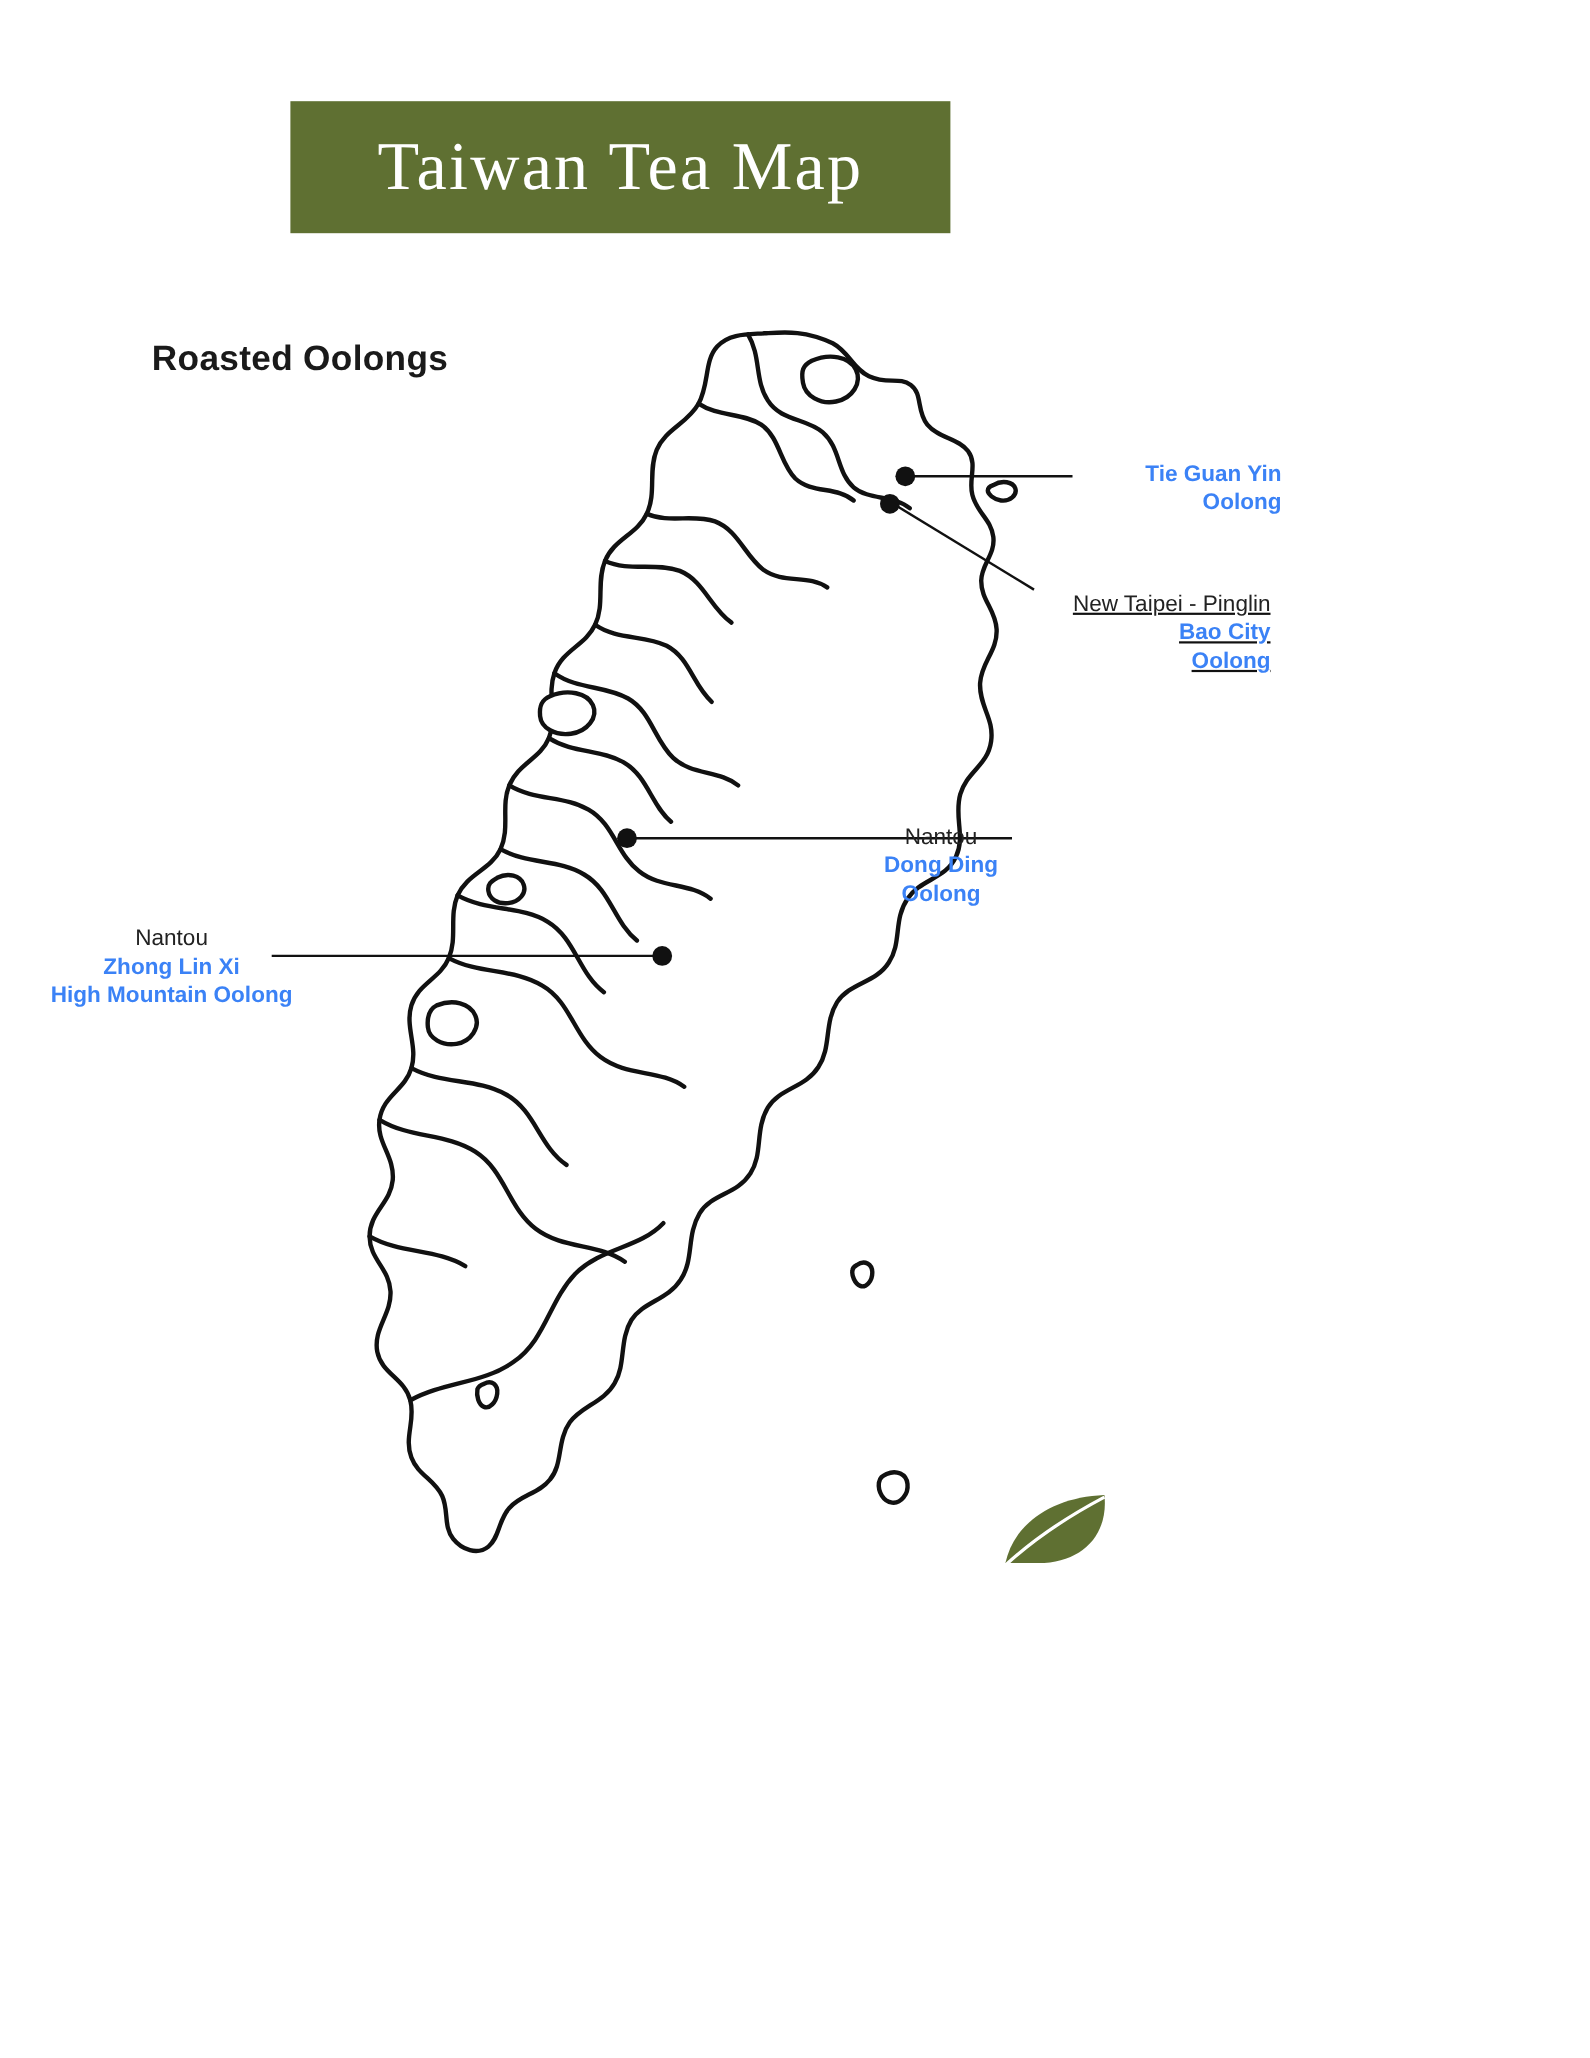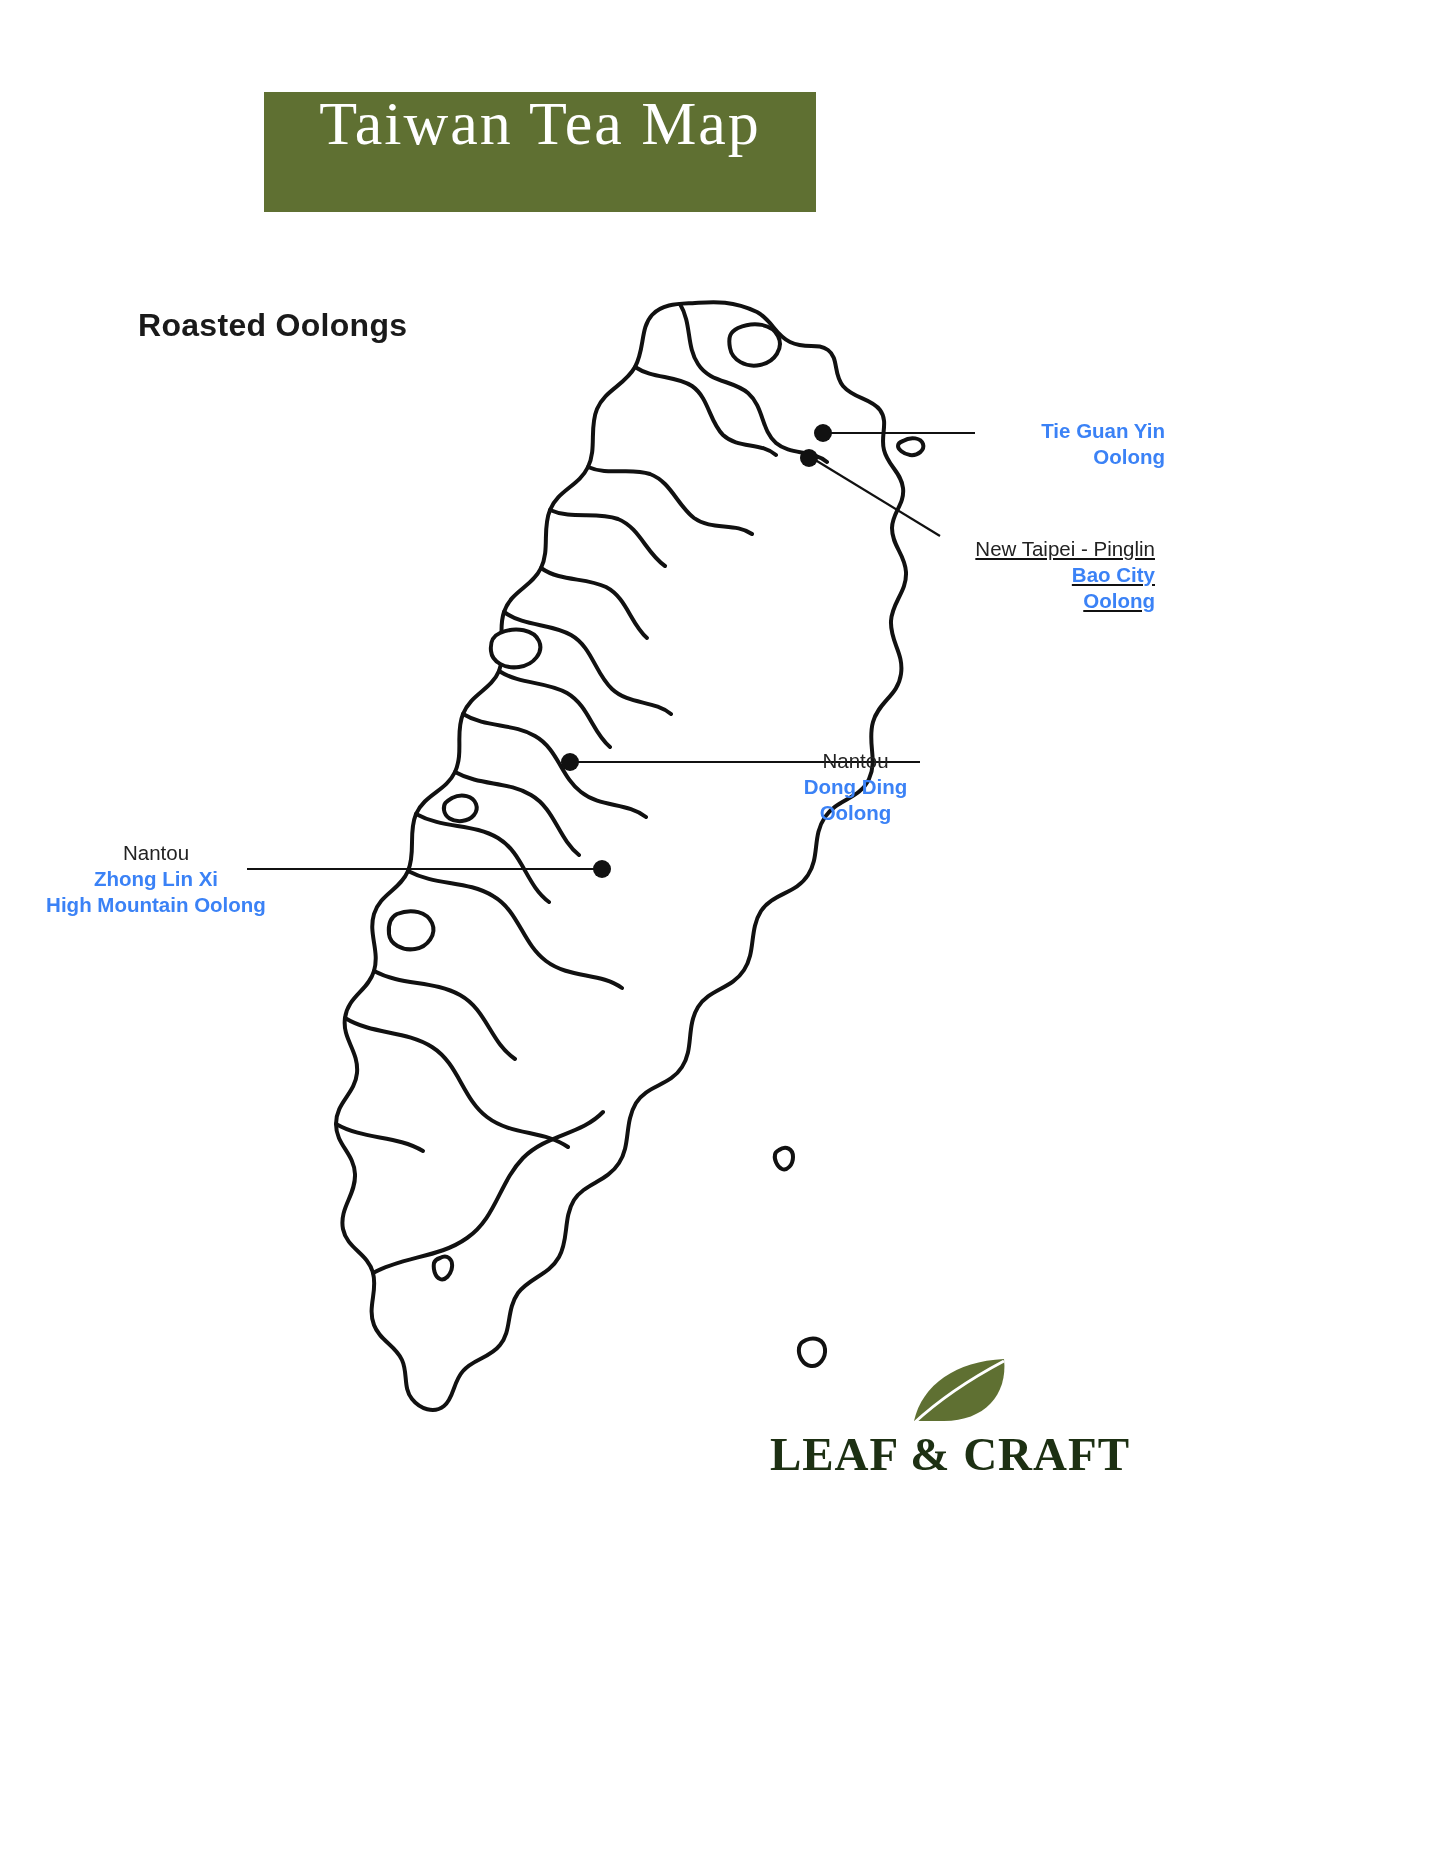--- a/index.html
+++ b/index.html
@@ -18,24 +18,25 @@
     position: absolute;
     inset: 0;
     background: #ffffff;
   }
 
   
   .title-banner {
     position: absolute;
     left: 264px;
     top: 92px;
-    width: 552px;
+    width: 600px;
     height: 120px;
     background: #5f7032;
     display: flex;
+    align-items: center;
     justify-content: center;
   }
   .title-text {
     font-family: "Liberation Serif", serif;
     font-size: 62px;
     color: #ffffff;
     letter-spacing: 2px;
     line-height: 1;
   }
 
@@ -235,16 +236,15 @@
     <span class="tea">High Mountain Oolong</span>
   </div>
 
   <div class="brand">
     <div class="leaf">
       <svg viewBox="0 0 120 72" xmlns="http://www.w3.org/2000/svg">
         <path d="M14 66 C22 30 56 6 104 4 C108 40 84 66 44 66 C32 66 22 66 14 66 Z" fill="#5f7032"></path>
         <path d="M14 68 C40 44 70 24 104 6" stroke="#ffffff" stroke-width="3" fill="none"></path>
       </svg>
     </div>
-    <div class="brand-text">LEAF &amp; CRAFT</div>
   </div>
 
 </div>
 
 </body></html>

